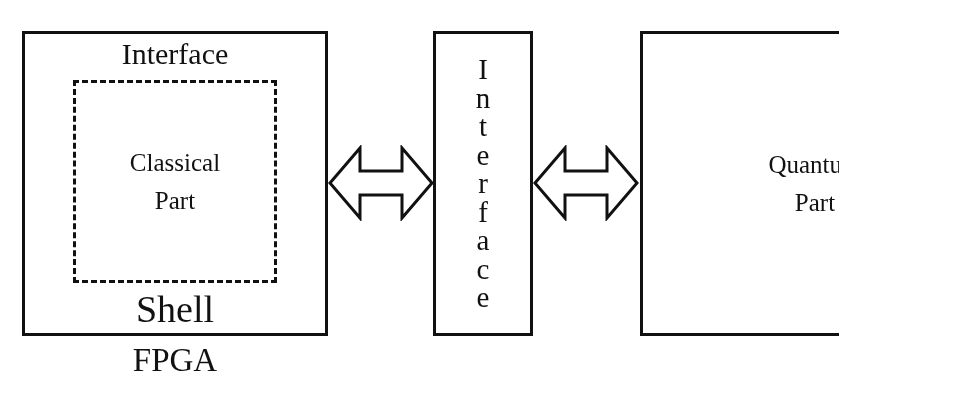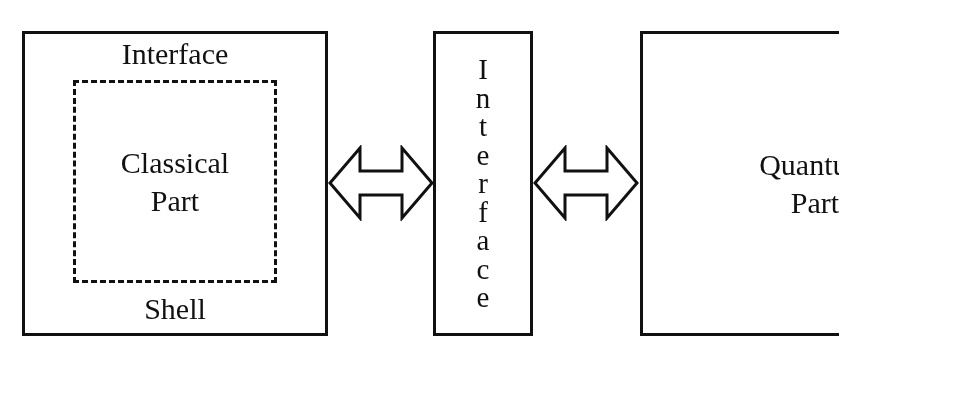--- a/index.html
+++ b/index.html
@@ -33,37 +33,37 @@
     top: 3px; left: 0; width: 100%;
     text-align: center;
     font-size: 30px;
     line-height: 34px;
     white-space: pre-line;
   }
   .box-bottom-label {
     position: absolute;
     bottom: 7px; left: 0; width: 100%;
     text-align: center;
-    font-size: 30px;
+    font-size: 38px;
     line-height: 34px;
     white-space: pre-line;
   }
   .dashed-box {
     position: absolute;
     left: 48px; top: 46px;
     width: 204px; height: 203px;
     border: 3px dashed #111111;
     box-sizing: border-box;
     display: flex;
     align-items: center;
     justify-content: center;
   }
   .two-line-label {
     text-align: center;
-    font-size: 30px;
+    font-size: 25px;
     line-height: 38px;
     white-space: pre-line;
   }
   .vertical-label {
     text-align: center;
     font-size: 29px;
     line-height: 28.5px;
     white-space: pre-line;
   }
   .caption {
@@ -93,20 +93,21 @@
   <div class="box fpga-box">
     <div class="box-top-label">Interface</div>
 
     <div class="dashed-box">
       <div class="two-line-label">Classical
 Part</div>
     </div>
 
     <div class="box-bottom-label">Shell</div>
   </div>
+  <div class="caption fpga-caption">FPGA</div>
 
   <svg class="arrow arrow-left" viewBox="0 0 106 76">
     <polygon points="2,38 32,3 32,26 74,26 74,3 104,38 74,73 74,50 32,50 32,73" fill="#ffffff" stroke="#111111" stroke-width="3" stroke-linejoin="miter"></polygon>
   </svg>
 
   <div class="box iface-box">
     <div class="vertical-label">I
 n
 t
 e

